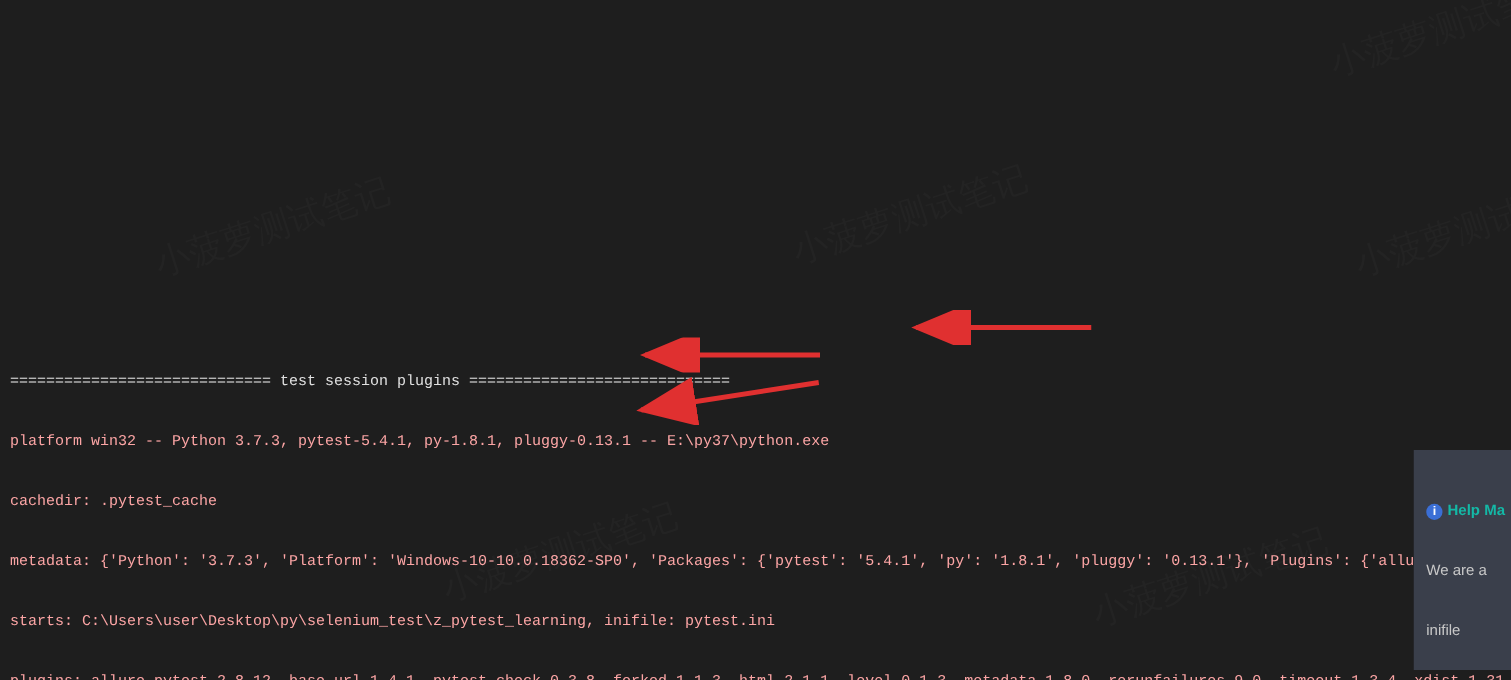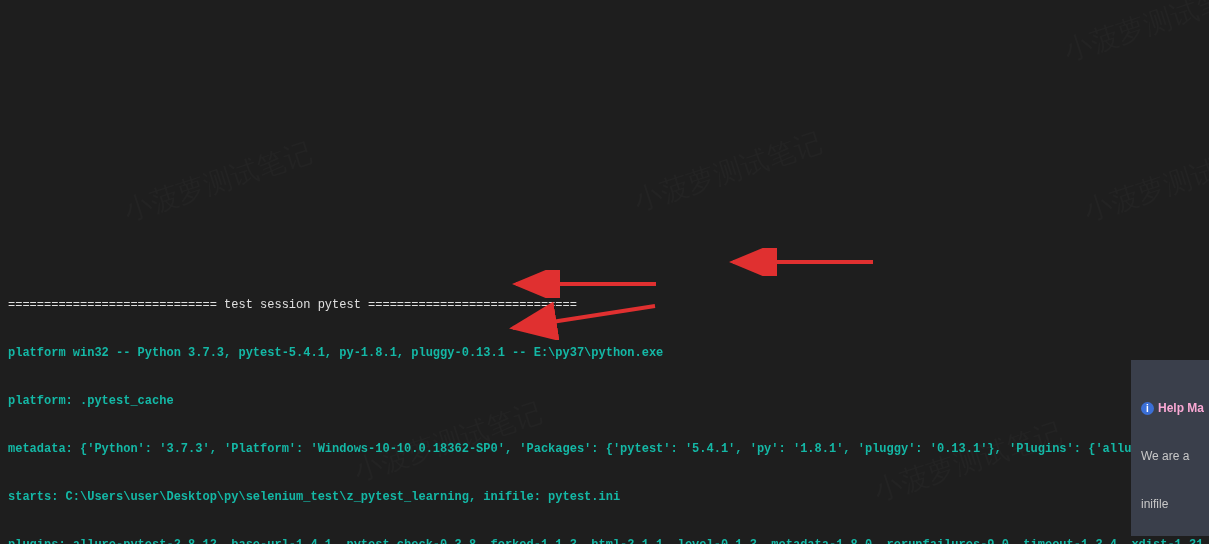--- a/index.html
+++ b/index.html
@@ -10,21 +10,21 @@
     font-size: 12px;
     line-height: 24px;
     width: 1209px;
     height: 544px;
     overflow: hidden;
     position: relative;
     padding: 5px 8px;
     white-space: pre;
   }
   .line { white-space: pre; }
-  .gray { color: #14b8a6; font-weight: bold; }
+  .gray { color: #fca5a5; }
   .white { color: #e0e0e0; }
   .arrow { position: absolute; pointer-events: none; }
   .watermark {
     position: absolute;
     color: rgba(255,255,255,0.025);
     font-size: 28px;
     font-family: sans-serif;
     transform: rotate(-18deg);
     pointer-events: none;
     user-select: none;
@@ -35,21 +35,21 @@
     bottom: 8px;
     background: #3a3f4b;
     padding: 8px 10px 8px 10px;
     font-family: sans-serif;
     font-size: 12px;
     line-height: 16px;
     color: #c8c8c8;
     width: 78px;
     overflow: hidden;
   }
-  .help-title { color: #f9a8d4; font-weight: bold; }
+  .help-title { color: #14b8a6; font-weight: bold; }
   .help-icon {
     display: inline-block;
     width: 13px; height: 13px;
     border-radius: 50%;
     background: #3b6fd6;
     color: #fff;
     text-align: center;
     font-size: 10px;
     line-height: 13px;
     font-weight: bold;
@@ -63,23 +63,23 @@
 
 
 
 <div class="watermark" style="top:10px; left:1060px;">小菠萝测试笔记</div>
 <div class="watermark" style="top:170px; left:120px;">小菠萝测试笔记</div>
 <div class="watermark" style="top:160px; left:630px;">小菠萝测试笔记</div>
 <div class="watermark" style="top:170px; left:1080px;">小菠萝测试笔记</div>
 <div class="watermark" style="top:430px; left:350px;">小菠萝测试笔记</div>
 <div class="watermark" style="top:450px; left:870px;">小菠萝测试笔记</div>
 
-<div class="line white">============================= test session pytest =============================</div>
+<div class="line white">============================= test session plugins =============================</div>
 <div class="line gray">platform win32 -- Python 3.7.3, pytest-5.4.1, py-1.8.1, pluggy-0.13.1 -- E:\py37\python.exe</div>
-<div class="line gray">platform: .pytest_cache</div>
+<div class="line gray">cachedir: .pytest_cache</div>
 <div class="line gray">metadata: {'Python': '3.7.3', 'Platform': 'Windows-10-10.0.18362-SP0', 'Packages': {'pytest': '5.4.1', 'py': '1.8.1', 'pluggy': '0.13.1'}, 'Plugins': {'allure-pytest': '2.8</div>
 <div class="line gray">starts: C:\Users\user\Desktop\py\selenium_test\z_pytest_learning, inifile: pytest.ini</div>
 <div class="line gray">plugins: allure-pytest-2.8.12, base-url-1.4.1, pytest_check-0.3.8, forked-1.1.3, html-2.1.1, level-0.1.3, metadata-1.8.0, rerunfailures-9.0, timeout-1.3.4, xdist-1.31.0</div>
 
 
 
 
 
 
 

